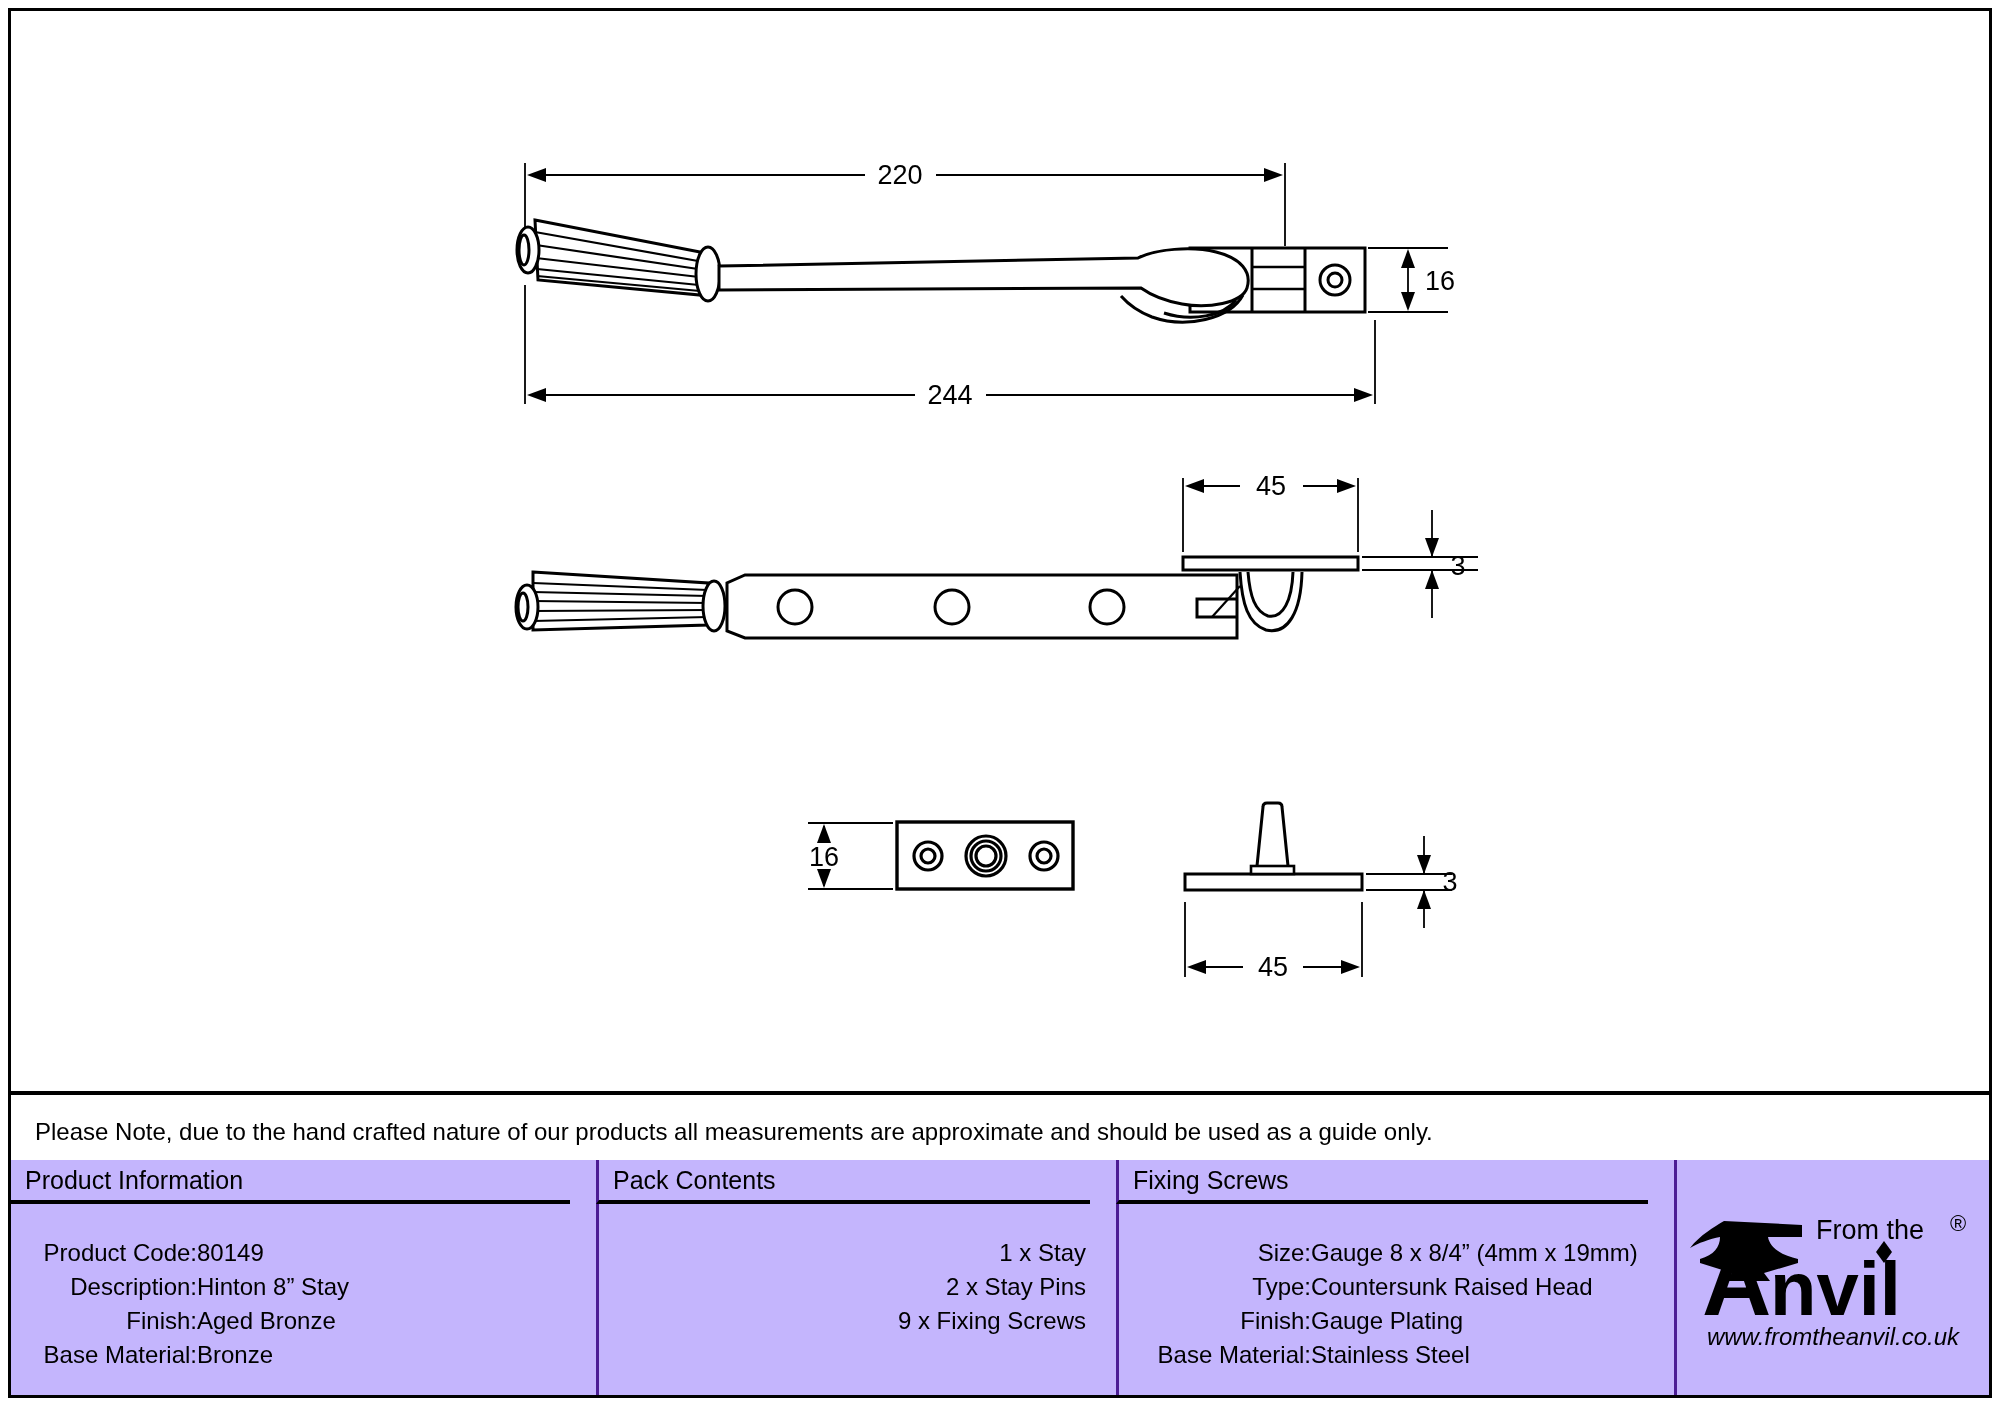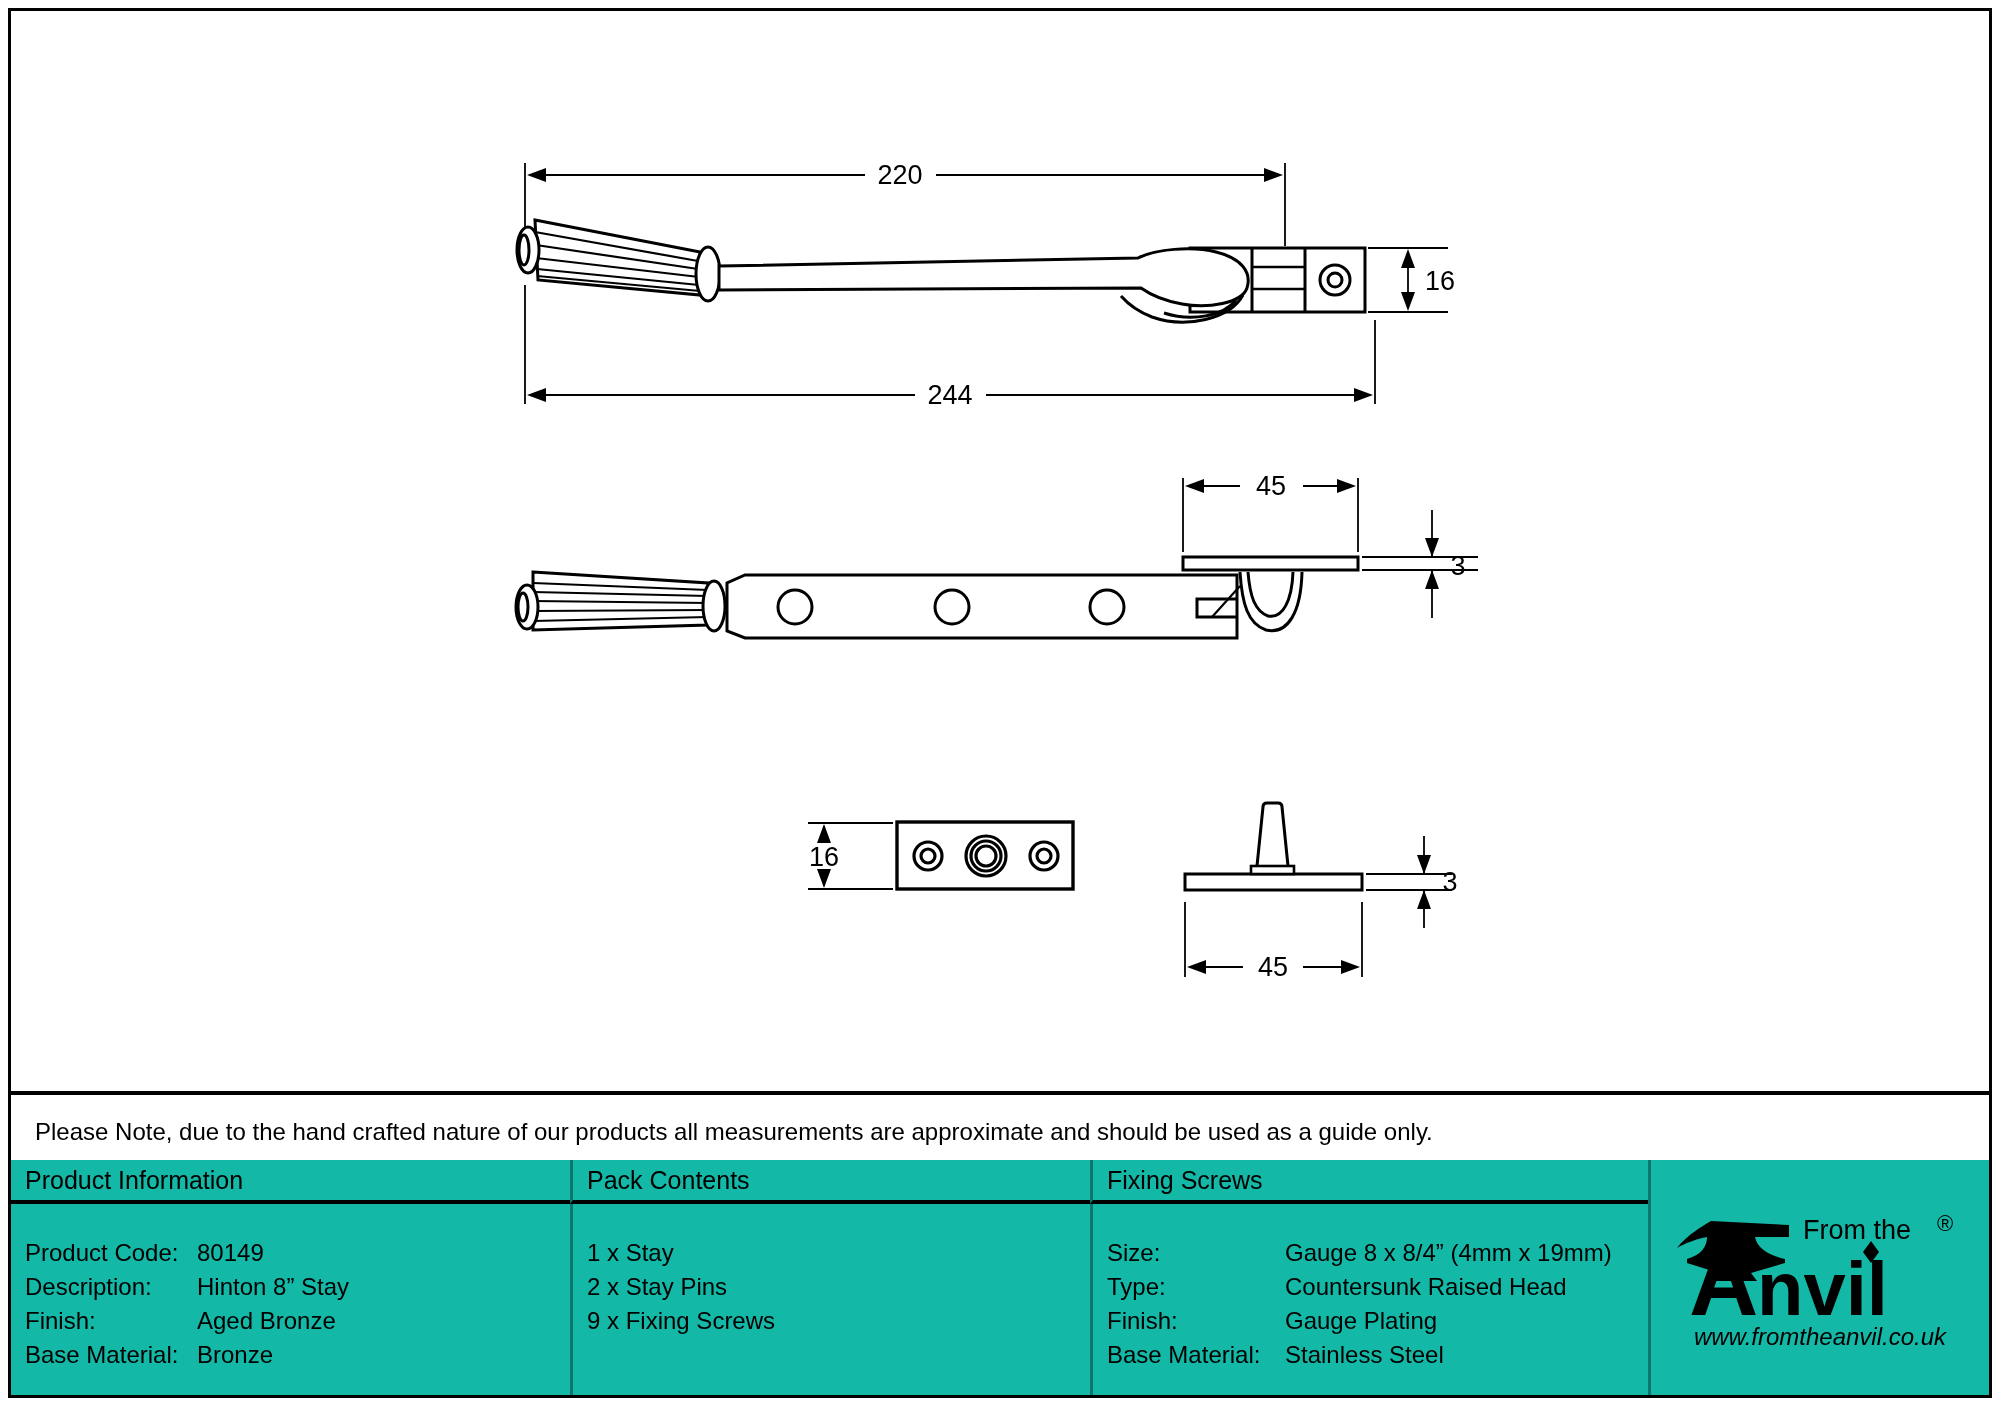--- a/index.html
+++ b/index.html
@@ -8,24 +8,24 @@
   #drawing-svg{position:absolute;left:0;top:0;width:2000px;height:1406px;}
   svg text{font-family:"Liberation Sans",sans-serif;fill:#000;}
   .dim-text{font-size:27px;}
   
   #note{position:absolute;left:11px;right:11px;top:1091px;height:82px;box-sizing:border-box;
         border-top:4px solid #000;border-bottom:4px solid #000;display:flex;align-items:center;
         padding-left:24px;font-size:24px;background:#fff;}
   
   #info-table{position:absolute;left:11px;right:11px;top:1160px;bottom:11px;display:grid;
               grid-template-columns:559px 520px 558px 1fr;grid-template-rows:44px 1fr;
-              font-size:24px;background:#14b8a6;}
+              font-size:24px;background:#c4b5fd;text-align:right;}
   .hdr{display:flex;align-items:center;padding-left:14px;border-bottom:4px solid #000;font-size:25px;}
   .cell{padding:32px 4px 0 14px;line-height:34px;}
-  .sep{border-left:3px solid #0f766e;}
+  .sep{border-left:3px solid #4c1d95;margin-left:26px;}
   .kv{display:flex;}
   .kv .k{flex:0 0 172px;}
   .kv3 .k{flex:0 0 178px;}
   #logo-cell{grid-column:4;grid-row:1/3;display:flex;align-items:center;justify-content:center;padding:0;}
 </style>
 </head>
 <body>
 
 <div id="frame"></div>
 

